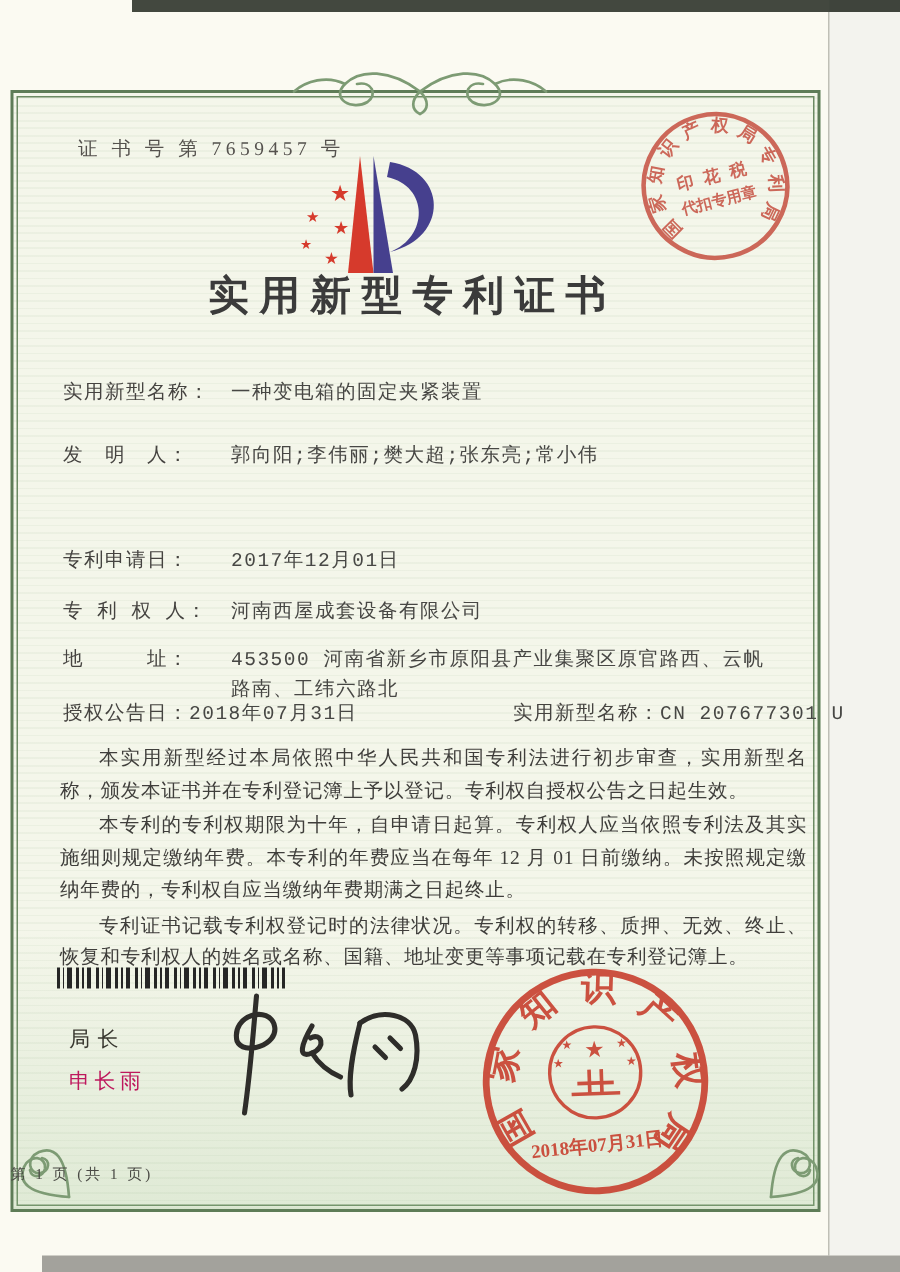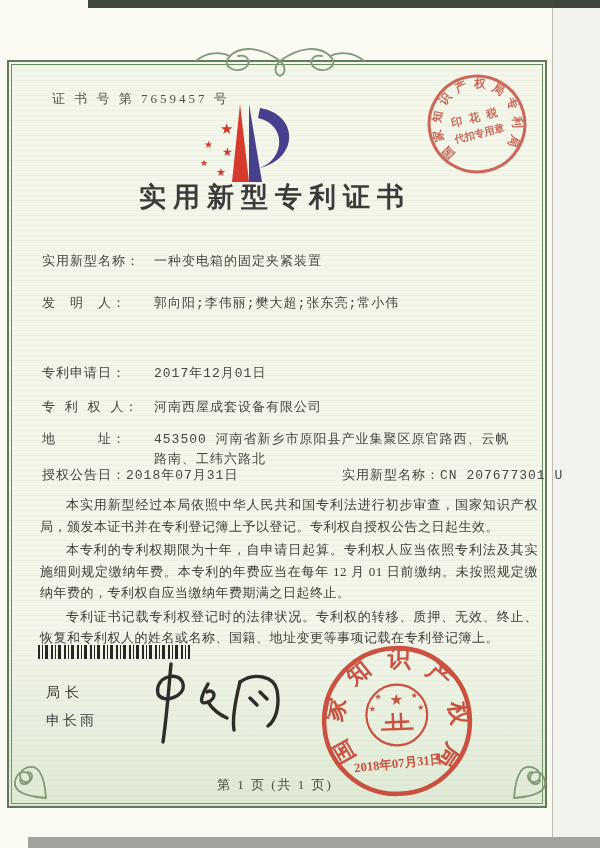--- a/index.html
+++ b/index.html
@@ -26,25 +26,25 @@
   .row{position:absolute;left:42px;font-size:13px;color:#454340;letter-spacing:1px;white-space:nowrap;font-family:Liberation Mono, monospace;}
   .row .lbl{display:inline-block;width:112px;vertical-align:top;}
   .row .val{color:#474744;}
   .row .val.wrap{display:inline-block;width:358px;white-space:normal;line-height:20px;vertical-align:top;}
   .grant2{position:absolute;left:300px;top:0;}
   .paras{position:absolute;left:40px;top:494px;width:498px;}
   .paras p{margin:0 0 2px 0;font-size:13px;line-height:21.5px;text-align:justify;text-indent:2em;color:#3f3e3b;letter-spacing:.5px;}
   .barcode{position:absolute;left:38px;top:645px;width:152px;height:14px;
     background:repeating-linear-gradient(90deg,#262626 0 2px,transparent 2px 4px,#262626 4px 5px,transparent 5px 7px,#262626 7px 10px,transparent 10px 13px);}
   .officer-title{position:absolute;left:46px;top:684px;font-size:14px;letter-spacing:5px;color:#38372f;}
-  .officer-name{position:absolute;left:46px;top:712px;font-size:14px;letter-spacing:3px;color:#404040;}
+  .officer-name{position:absolute;left:46px;top:712px;font-size:14px;letter-spacing:3px;color:#be185d;}
   .signature{position:absolute;left:128px;top:652px;width:160px;height:95px;}
   .seal-small{position:absolute;left:421px;top:68px;width:112px;height:112px;transform:rotate(-14deg);opacity:.82;}
   .seal-main{position:absolute;left:314px;top:638px;width:166px;height:166px;transform:rotate(-2deg);opacity:.9;}
-  .footer{position:absolute;left:7px;top:776px;width:536px;text-align:center;font-size:13px;letter-spacing:2px;color:#4a4a45;}
+  .footer{position:absolute;left:7px;top:776px;width:536px;font-size:10px;letter-spacing:2px;color:#4a4a45;}
   .seal-text{font-family:"Liberation Serif","DejaVu Serif",serif;font-weight:bold;}
 </style>
 </head>
 <body>
 
 <div class="photo">
 
   <div class="top-bar"></div>
   <div class="top-right-block"></div>
   <div class="right-strip"></div>
@@ -122,21 +122,21 @@
     <span class="lbl">地　　　址：</span><span class="val wrap">453500 河南省新乡市原阳县产业集聚区原官路西、云帆路南、工纬六路北</span>
   </div>
   <div class="row" style="top:466px">
     <span>授权公告日：</span><span class="val">2018年07月31日</span>
     <span class="grant2">
       <span>实用新型名称：</span><span class="val">CN 207677301 U</span>
     </span>
   </div>
 
   <div class="paras">
-    <p>本实用新型经过本局依照中华人民共和国专利法进行初步审查，国家知识产权局，颁发本证书并在专利登记簿上予以登记。专利权自授权公告之日起生效。</p>
+    <p>本实用新型经过本局依照中华人民共和国专利法进行初步审查，实用新型名称，颁发本证书并在专利登记簿上予以登记。专利权自授权公告之日起生效。</p>
     <p>本专利的专利权期限为十年，自申请日起算。专利权人应当依照专利法及其实施细则规定缴纳年费。本专利的年费应当在每年 12 月 01 日前缴纳。未按照规定缴纳年费的，专利权自应当缴纳年费期满之日起终止。</p>
     <p>专利证书记载专利权登记时的法律状况。专利权的转移、质押、无效、终止、恢复和专利权人的姓名或名称、国籍、地址变更等事项记载在专利登记簿上。</p>
   </div>
 
   <div class="barcode"></div>
 
   <div class="officer-title">局长</div>
   <div class="officer-name">申长雨</div>
 
   <svg class="signature" viewBox="0 0 160 95">

